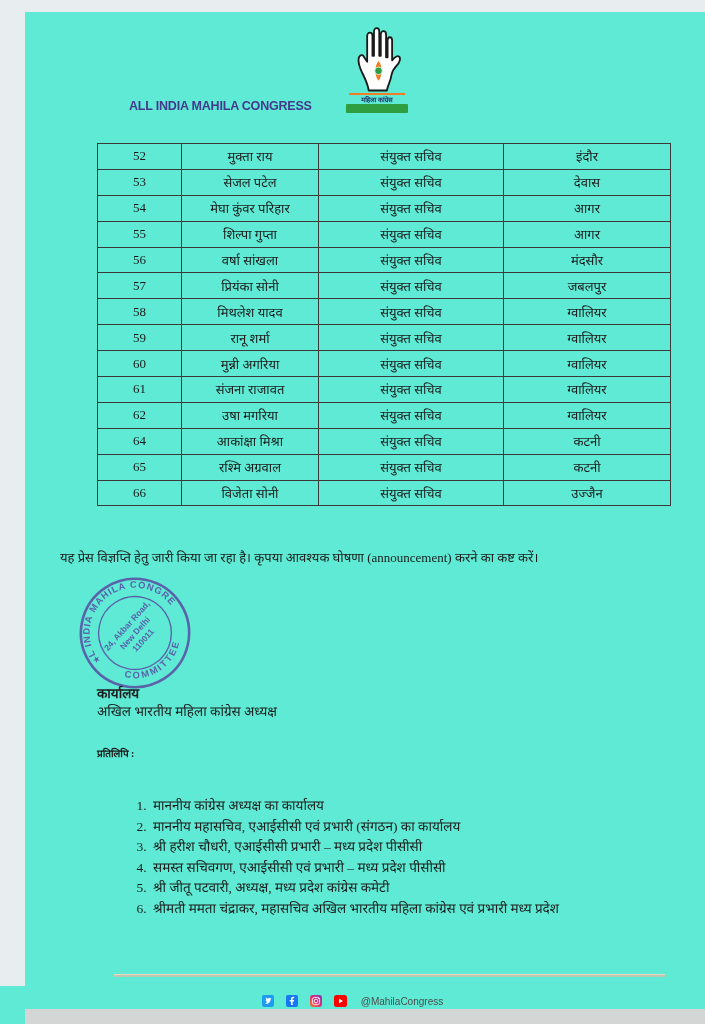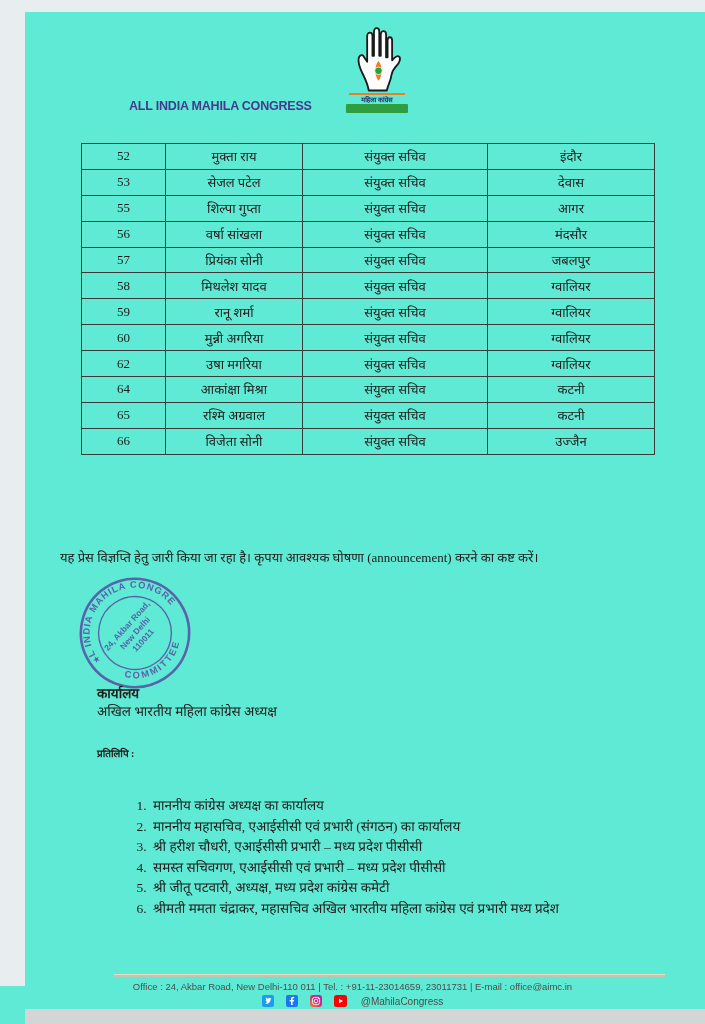--- a/index.html
+++ b/index.html
@@ -13,21 +13,21 @@
   
   .org-name{position:absolute;left:129px;top:99px;font-family:"Liberation Sans","DejaVu Sans",sans-serif;
             font-weight:bold;font-size:12.5px;letter-spacing:-0.2px;color:#433a8e;}
   .logo{position:absolute;left:339px;top:24px;width:76px;text-align:center;}
   .logo svg{display:block;margin:0 auto;}
   .logo-rule{width:56px;height:2px;background:#f07d23;margin:1px auto 1px auto;}
   .logo-caption{font-size:6.5px;color:#24306b;font-weight:bold;line-height:7px;}
   .logo-bar{width:62px;height:9px;background:#2f9e41;margin:1px auto 0 auto;border-radius:1px;}
 
   
-  table.roster{position:absolute;left:81px;top:143px;width:573px;border-collapse:collapse;table-layout:fixed;}
+  table.roster{position:absolute;left:97px;top:143px;width:573px;border-collapse:collapse;table-layout:fixed;}
   table.roster td{border:1px solid #3a3a3a;text-align:center;vertical-align:middle;
                   font-size:13px;height:24.9px;padding:0 2px;overflow:hidden;white-space:nowrap;}
   td.sn{font-size:12px;}
 
   
   .note{position:absolute;left:60px;top:549px;width:612px;font-size:13px;line-height:17px;}
 
   
   .stamp{position:absolute;left:76px;top:574px;width:118px;height:118px;opacity:0.88;}
 
@@ -86,20 +86,26 @@
           <td>संयुक्त सचिव</td>
           <td>इंदौर</td>
         </tr>
         <tr>
           <td class="sn">53</td>
           <td>सेजल पटेल</td>
           <td>संयुक्त सचिव</td>
           <td>देवास</td>
         </tr>
         <tr>
+          <td class="sn">54</td>
+          <td>मेघा कुंवर परिहार</td>
+          <td>संयुक्त सचिव</td>
+          <td>आगर</td>
+        </tr>
+        <tr>
           <td class="sn">55</td>
           <td>शिल्पा गुप्ता</td>
           <td>संयुक्त सचिव</td>
           <td>आगर</td>
         </tr>
         <tr>
           <td class="sn">56</td>
           <td>वर्षा सांखला</td>
           <td>संयुक्त सचिव</td>
           <td>मंदसौर</td>
@@ -118,20 +124,26 @@
         </tr>
         <tr>
           <td class="sn">59</td>
           <td>रानू शर्मा</td>
           <td>संयुक्त सचिव</td>
           <td>ग्वालियर</td>
         </tr>
         <tr>
           <td class="sn">60</td>
           <td>मुन्नी अगरिया</td>
+          <td>संयुक्त सचिव</td>
+          <td>ग्वालियर</td>
+        </tr>
+        <tr>
+          <td class="sn">61</td>
+          <td>संजना राजावत</td>
           <td>संयुक्त सचिव</td>
           <td>ग्वालियर</td>
         </tr>
         <tr>
           <td class="sn">62</td>
           <td>उषा मगरिया</td>
           <td>संयुक्त सचिव</td>
           <td>ग्वालियर</td>
         </tr>
         <tr>
@@ -189,21 +201,20 @@
   <ol class="copies">
       <li>माननीय कांग्रेस अध्यक्ष का कार्यालय</li>
       <li>माननीय महासचिव, एआईसीसी एवं प्रभारी (संगठन) का कार्यालय</li>
       <li>श्री हरीश चौधरी, एआईसीसी प्रभारी – मध्य प्रदेश पीसीसी</li>
       <li>समस्त सचिवगण, एआईसीसी एवं प्रभारी – मध्य प्रदेश पीसीसी</li>
       <li>श्री जीतू पटवारी, अध्यक्ष, मध्य प्रदेश कांग्रेस कमेटी</li>
       <li>श्रीमती ममता चंद्राकर, महासचिव अखिल भारतीय महिला कांग्रेस एवं प्रभारी मध्य प्रदेश</li>
     </ol>
 
   <div class="footer-rule"></div>
-  <div class="contact">Office : 24, Akbar Road, New Delhi-110 011 | Tel. : +91-11-23014659, 23011731  | E-mail : office@aimc.in</div>
 
   <div class="social-row">
     <svg width="12" height="12" viewBox="0 0 12 12">
       <rect width="12" height="12" rx="2" fill="#1d9bf0"></rect>
       <path d="M2.6,8.8 C5.8,9.3 8.6,7.2 8.6,4.4 L9.6,3.3 L8.5,3.6 C8.1,2.6 6.6,2.6 6.2,3.7 C5.3,3.5 4.5,3.1 3.9,2.5 C3.5,3.7 4,4.7 4.8,5.2 C4.4,5.2 4,5.1 3.6,4.9 C3.7,5.9 4.4,6.6 5.3,6.8 C4.6,7.4 3.7,8.6 2.6,8.8 Z" fill="#ffffff"></path>
     </svg>
     <svg width="12" height="12" viewBox="0 0 12 12">
       <rect width="12" height="12" rx="2" fill="#1877f2"></rect>
       <path d="M6.6,10 V6.4 H7.9 L8.1,4.9 H6.6 V4 C6.6,3.5 6.8,3.2 7.4,3.2 H8.2 V1.9 C8,1.9 7.5,1.8 7,1.8 C5.8,1.8 5,2.5 5,3.8 V4.9 H3.7 V6.4 H5 V10 Z" fill="#ffffff"></path>
     </svg>

